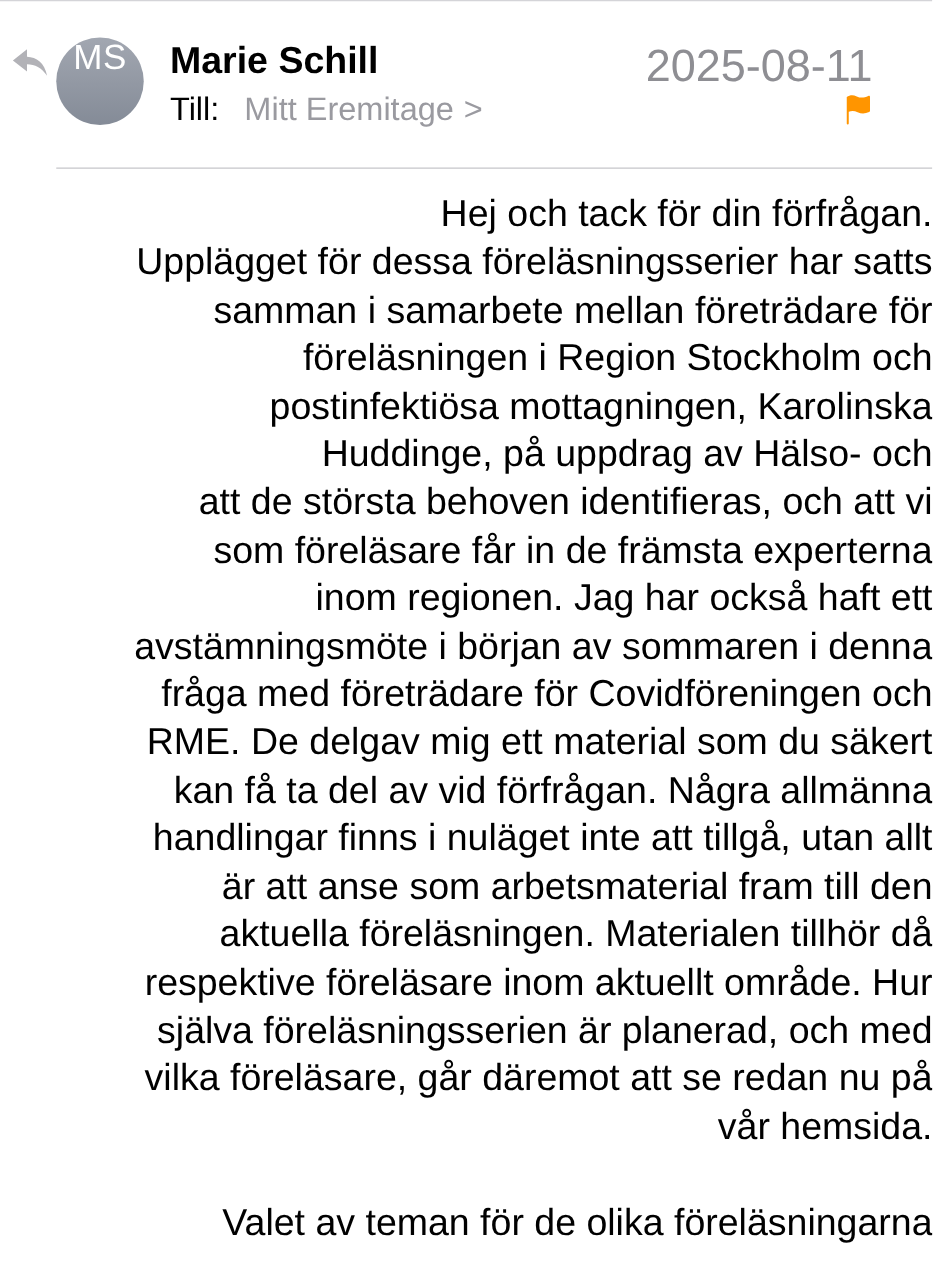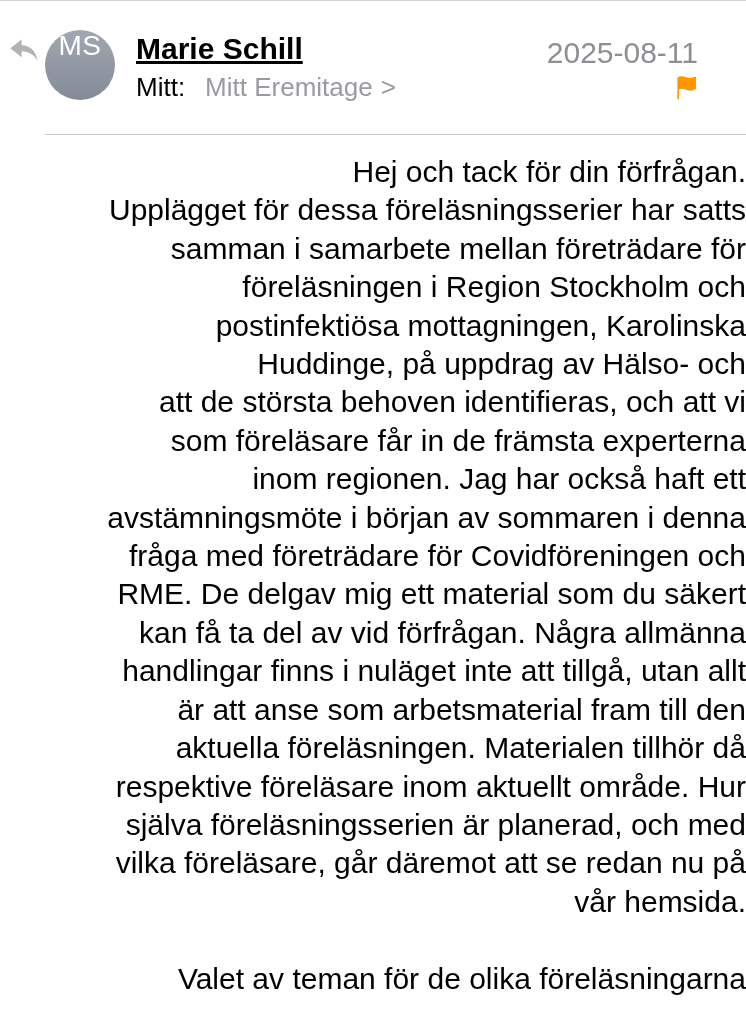--- a/index.html
+++ b/index.html
@@ -54,38 +54,37 @@
   }
   .sender {
     position: absolute;
     left: 136px;
     top: 31px;
     font-size: 30px;
     line-height: 36px;
     font-weight: 700;
     color: #000000;
     cursor: default;
-    text-decoration: underline;
   }
   .to-line {
     position: absolute;
     left: 136px;
     top: 71px;
     font-size: 26px;
     line-height: 32px;
     cursor: default;
   }
   .to-label { color: #000000; }
   .recipient { color: #9a9aa0; margin-left: 20px; }
   .chevron { color: #9a9aa0; margin-left: 8px; }
   .date {
     position: absolute;
     right: 48px;
     top: 36px;
-    font-size: 30px;
+    font-size: 36px;
     line-height: 34px;
     color: #8e8e93;
   }
   .flag {
     position: absolute;
     right: 49px;
     top: 75px;
     width: 21px;
     height: 25px;
   }
@@ -127,21 +126,21 @@
       </svg>
     </span>
 
     <div class="avatar">
       <span>MS</span>
     </div>
 
     <div class="sender">Marie Schill</div>
 
     <div class="to-line">
-      <span class="to-label">Mitt:</span><span class="recipient">Mitt Eremitage</span><span class="chevron">&gt;</span>
+      <span class="to-label">Till:</span><span class="recipient">Mitt Eremitage</span><span class="chevron">&gt;</span>
     </div>
 
     <div class="date">2025-08-11</div>
 
     <span class="flag">
       <svg viewBox="0 0 21 25" xmlns="http://www.w3.org/2000/svg">
         <path fill="#FF9500" d="M2.2 24.5 C1.7 24.5 1.4 24.2 1.4 23.7 L1.4 2.6 C3.9 0.9 6.4 0.7 9.4 2.1 C12.3 3.5 15.2 3.4 18.6 1.8 C19.4 1.4 20 1.8 20 2.6 L20 13.6 C20 14.1 19.8 14.4 19.3 14.6 C16 16.1 13 16.1 10.1 14.7 C7.6 13.5 5.3 13.4 3.0 14.3 L3.0 23.7 C3.0 24.2 2.7 24.5 2.2 24.5 Z"></path>
       </svg>
     </span>
   </div>

